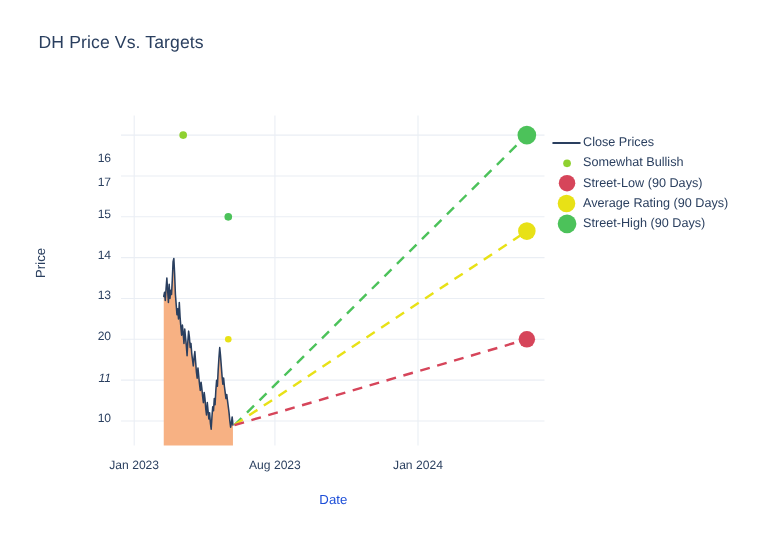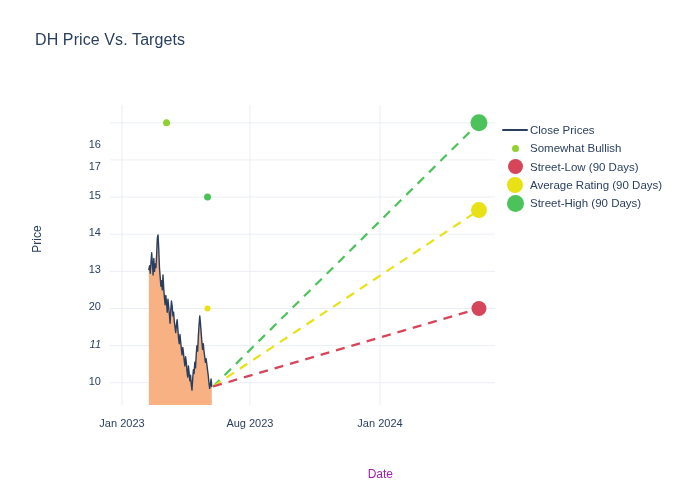--- a/index.html
+++ b/index.html
@@ -41,24 +41,23 @@
     transform: rotate(-90deg);
     transform-origin: center center;
     font-size: 12px;
     color: #2a3f5f;
   }
   #x-axis-label {
     position: absolute;
     left: 213px;
     top: 447px;
     width: 180px;
-    text-align: right;
+    text-align: center;
     font-size: 12px;
-    color: #a21caf;
-    margin-top: 20px;
+    color: #1d4ed8;
   }
   .tick-text {
     position: absolute;
     font-size: 11px;
     color: #2a3f5f;
     white-space: nowrap;
   }
   .ytick {
     text-align: right;
     width: 40px;

